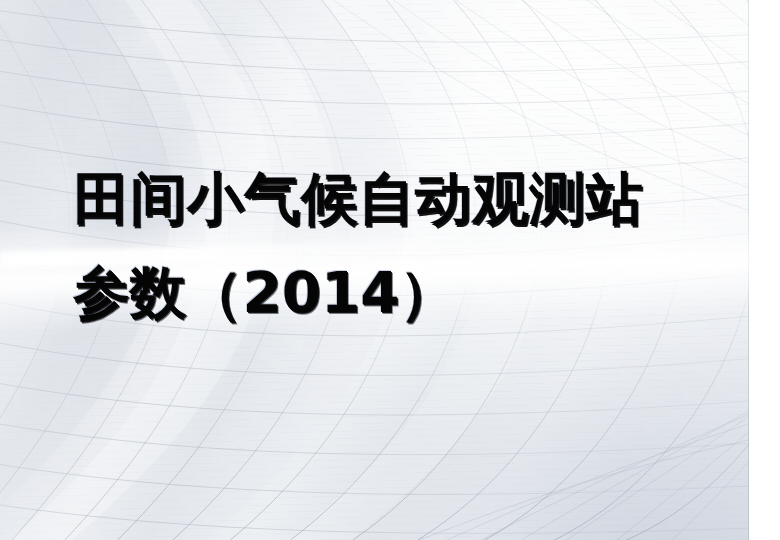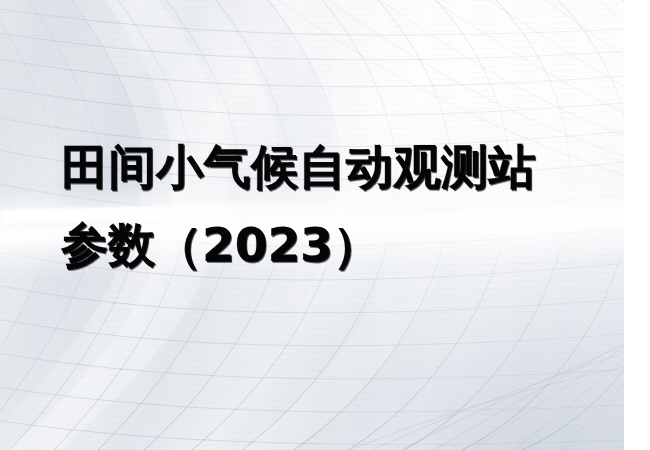--- a/index.html
+++ b/index.html
@@ -249,16 +249,16 @@
       </g>
     </svg>
   </div>
 
   <div id="bg-sweep"></div>
   <div id="bg-sweep-core"></div>
   <div class="bg-layer" id="bg-veil"></div>
 
   <div id="title-block">
     <span class="title-line" id="title-line-1">田间小气候自动观测站</span>
-    <span class="title-line" id="title-line-2">参数（2023）</span>
+    <span class="title-line" id="title-line-2">参数（2014）</span>
   </div>
 
 </div>
 
 </body></html>

